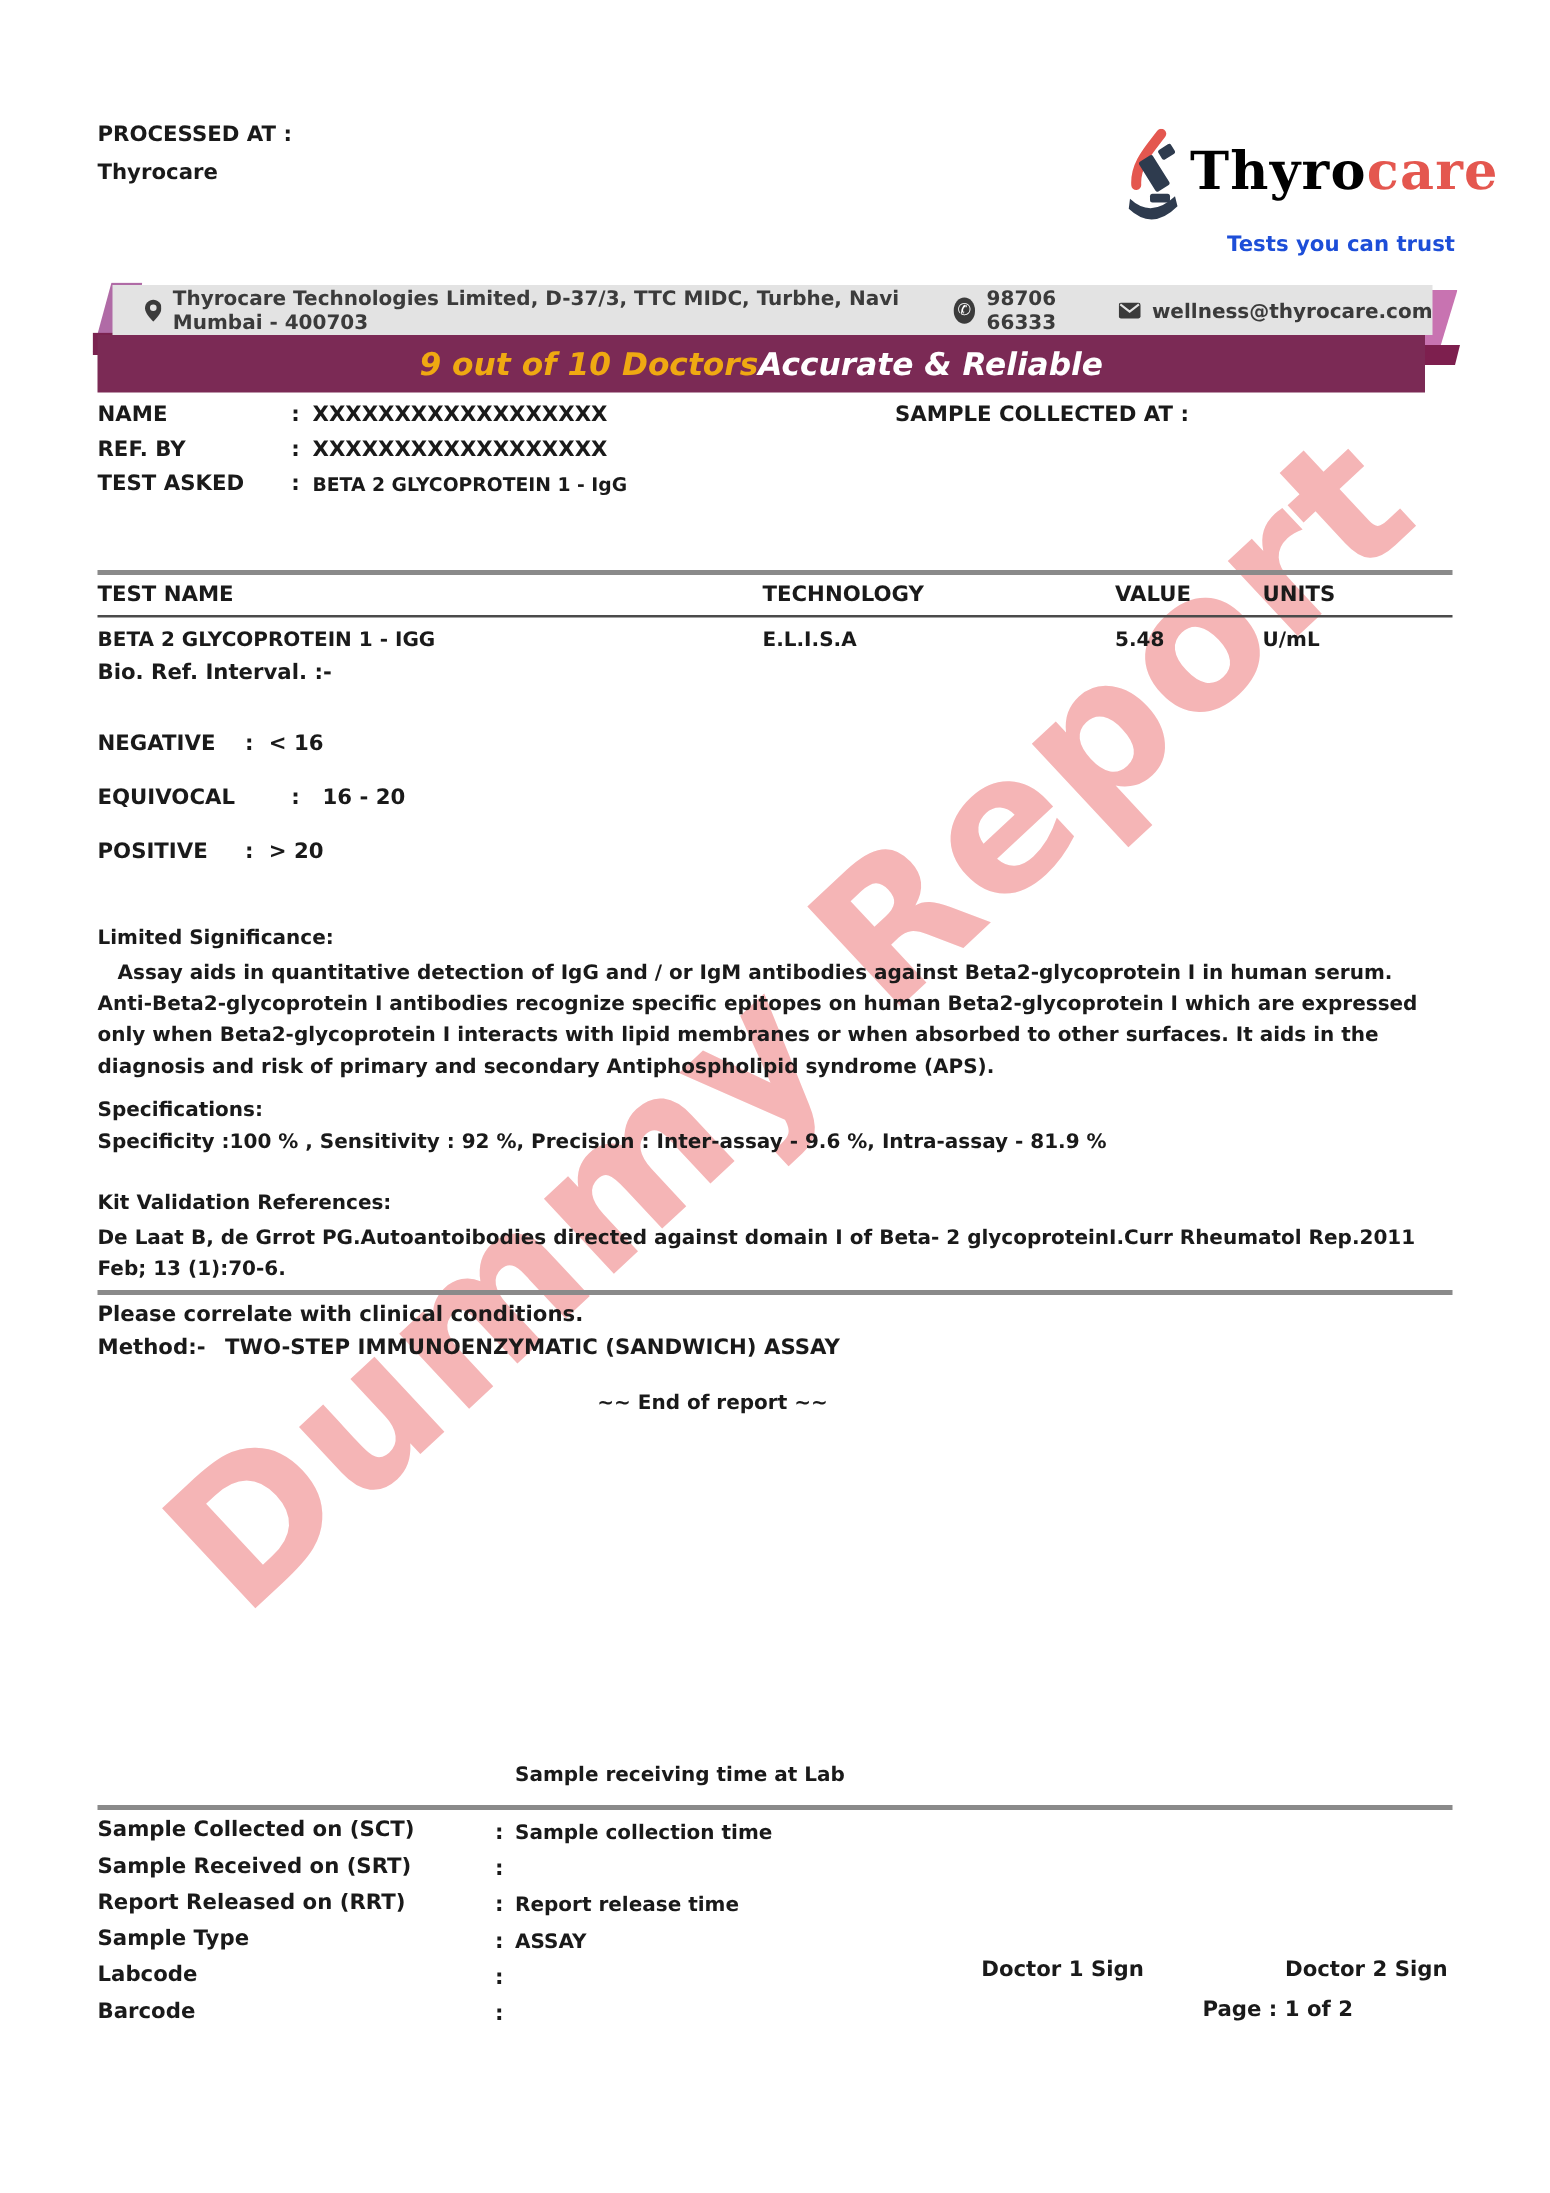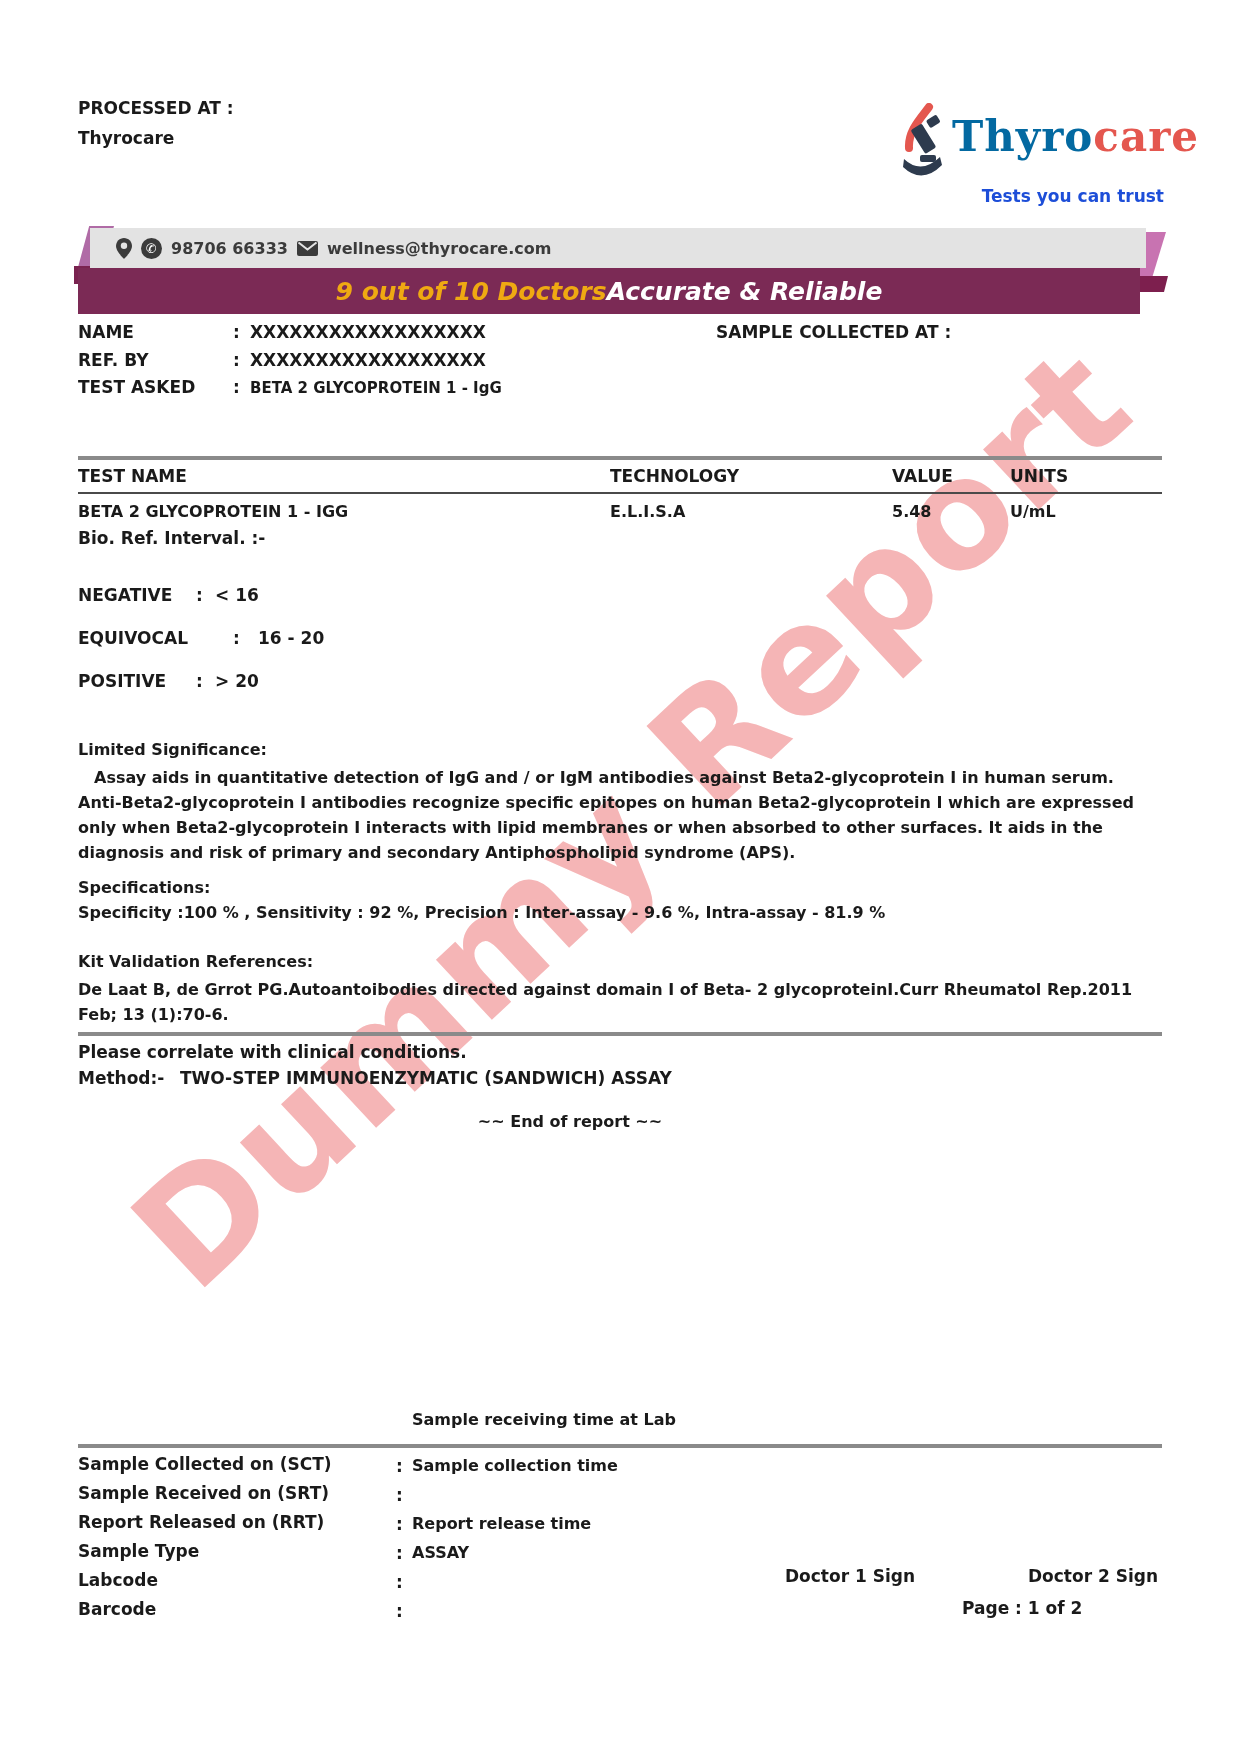--- a/index.html
+++ b/index.html
@@ -18,21 +18,21 @@
   .watermark {
     position:absolute; left:100px; top:1195px;
     font-size:150px; font-weight:bold; color:#f5b5b6;
     transform:rotate(-43deg); transform-origin:0 0;
     white-space:nowrap; z-index:0; letter-spacing:2px;
   }
   .content { position:relative; z-index:1; }
 
   
   .logo-text { font-family:"DejaVu Serif", serif; font-weight:bold; font-size:42px; letter-spacing:1px; }
-  .logo-navy { color:#0369a1; }
+  .logo-navy { color:#000000; }
   .logo-red  { color:#e4574f; }
   .logo-tagline { font-size:17px; font-weight:600; color:#1d4ed8; }
 
   
   .contact-bar {
     position:absolute; left:90px; top:228px; width:1056px; height:40px;
     background:#e3e3e3; display:flex; align-items:center; gap:9px;
     padding-left:26px; font-size:16px; color:#3b3b3b; font-weight:600;
   }
   .accent { position:absolute; }
@@ -88,20 +88,21 @@
     <div class="accent accent-left-light"></div>
     <div class="accent accent-left-dark"></div>
     <div class="accent accent-right-light"></div>
     <div class="accent accent-right-dark"></div>
 
     <div class="contact-bar">
       <svg class="wm-icon" width="16" height="21" viewBox="0 0 20 26">
         <path d="M10 0 C4.5 0 0 4.5 0 10 c0 7 10 16 10 16 s10 -9 10 -16 C20 4.5 15.5 0 10 0 z" fill="#3b3b3b"></path>
         <circle cx="10" cy="9.5" r="4" fill="#e3e3e3"></circle>
       </svg>
+      <span>Thyrocare Technologies Limited, D-37/3, TTC MIDC, Turbhe, Navi Mumbai - 400703</span>
       <span class="circle-icon">✆</span>
       <span>98706 66333</span>
       <svg class="wm-icon" width="21" height="15" viewBox="0 0 21 15">
         <rect x="0" y="0" width="21" height="15" rx="2" fill="#3b3b3b"></rect>
         <path d="M1.5 1.5 L10.5 8.5 L19.5 1.5" fill="none" stroke="#e3e3e3" stroke-width="2"></path>
       </svg>
       <span>wellness@thyrocare.com</span>
     </div>
 
     <div class="tagline-bar"><span class="hl">9 out of 10 Doctors</span><span class="be">Accurate &amp; Reliable</span></div>

